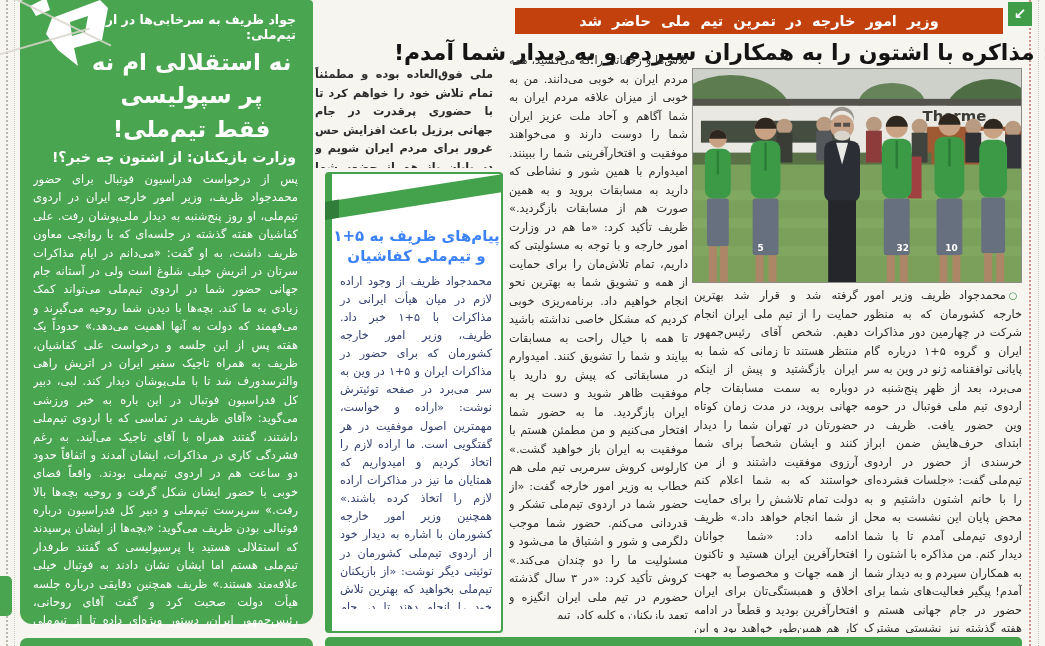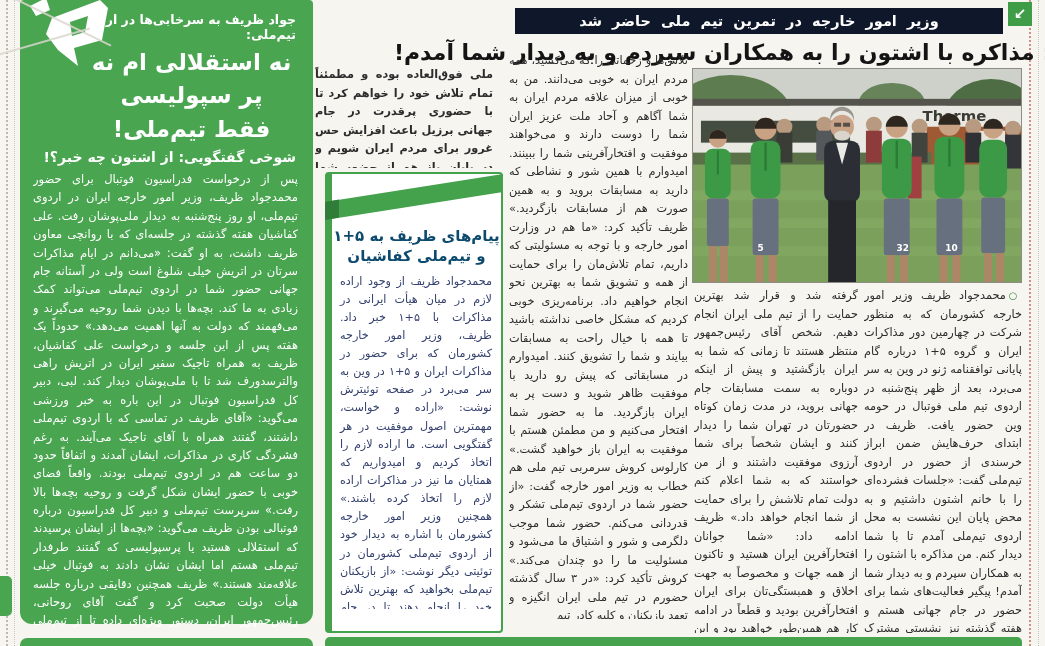--- a/index.html
+++ b/index.html
@@ -29,21 +29,21 @@
   .sb-kicker{font-size:12.5px;font-weight:bold;text-align:right;margin:2px 2px 4px 0;}
   .sb-headline{margin:2px 0 2px 0;padding:0 6px 0 58px;font-size:23px;font-weight:bold;
     line-height:1.45;text-align:center;}
   .sb-subhead{font-size:14px;font-weight:bold;text-align:right;margin:3px 2px 5px 0;}
   .sb-body{font-size:11.5px;line-height:1.6;text-align:justify;overflow:hidden;height:458px;}
   .sidebar-bottom-bar{position:absolute;left:20px;top:638px;width:293px;height:10px;
     background:#4aa551;border-radius:7px 7px 0 0;}
 
   
   .topbar{
-    position:absolute;left:515px;top:8px;width:488px;height:26px;background:#0f172a;
+    position:absolute;left:515px;top:8px;width:488px;height:26px;background:#c2410c;
     color:#fff;font-size:14.5px;font-weight:bold;display:flex;align-items:center;
     justify-content:center;word-spacing:5px;
   }
   .corner-mark{
     position:absolute;left:1008px;top:2px;width:24px;height:24px;background:#3f9d47;
     color:#fff;display:flex;align-items:center;justify-content:center;
     font-size:15px;font-weight:bold;
   }
   .headline{
     position:absolute;left:492px;top:35px;width:530px;height:34px;margin:0;
@@ -64,21 +64,21 @@
   .col3{left:509px;top:52px;width:179px;height:567px;}
   .col4{left:315px;top:66px;width:178px;height:102px;font-weight:bold;}
   .bullet{color:#3c8c44;font-weight:bold;font-size:10px;padding-left:3px;}
 
   
   .ribbon-box{
     position:absolute;left:325px;top:172px;width:178px;height:461px;box-sizing:border-box;
     background:#fff;border:2px solid #44a14c;border-left-width:7px;border-radius:4px;
   }
   .ribbon-fold{position:absolute;left:-7px;top:-2px;width:178px;height:56px;}
-  .rb-title{margin-top:52px;text-align:center;color:#0c4a6e;font-weight:bold;
+  .rb-title{margin-top:52px;text-align:center;color:#3b82f6;font-weight:bold;
     font-size:15px;line-height:1.35;}
   .rb-body{padding:6px 9px 6px 8px;font-size:11.2px;line-height:1.62;color:#33406e;
     text-align:justify;overflow:hidden;height:330px;}
 
   
   .main-bottom-bar{position:absolute;left:325px;top:637px;width:697px;height:9px;
     background:#47a24e;border-radius:5px 5px 0 0;}
 </style>
 </head>
 <body>
@@ -90,21 +90,21 @@
   <div class="edge r1"></div>
   <div class="edge r2"></div>
   <div class="edge-green-frag"></div>
 
   <section class="sidebar">
     <div class="sb-kicker">جواد ظریف به سرخابی‌ها در اردوی تیم‌ملی:</div>
     <h2 class="sb-headline">
       <span>نه استقلالی ام نه پر سپولیسی</span><br>
       <span>فقط تیم‌ملی!</span>
     </h2>
-    <div class="sb-subhead">شوخی گفتگویی: از اشتون چه خبر؟!</div>
+    <div class="sb-subhead">وزارت بازیکنان: از اشتون چه خبر؟!</div>
     <div class="sb-body">پس از درخواست فدراسیون فوتبال برای حضور محمدجواد ظریف، وزیر امور خارجه ایران در اردوی تیم‌ملی، او روز پنج‌شنبه به دیدار ملی‌پوشان رفت. علی کفاشیان هفته گذشته در جلسه‌ای که با روانچی معاون ظریف داشت، به او گفت: «می‌دانم در ایام مذاکرات سرتان در اتریش خیلی شلوغ است ولی در آستانه جام جهانی حضور شما در اردوی تیم‌ملی می‌تواند کمک زیادی به ما کند. بچه‌ها با دیدن شما روحیه می‌گیرند و می‌فهمند که دولت به آنها اهمیت می‌دهد.» حدوداً یک هفته پس از این جلسه و درخواست علی کفاشیان، ظریف به همراه تاجیک سفیر ایران در اتریش راهی والترسدورف شد تا با ملی‌پوشان دیدار کند. لبی، دبیر کل فدراسیون فوتبال در این باره به خبر ورزشی می‌گوید: «آقای ظریف در تماسی که با اردوی تیم‌ملی داشتند، گفتند همراه با آقای تاجیک می‌آیند. به رغم فشردگی کاری در مذاکرات، ایشان آمدند و اتفاقاً حدود دو ساعت هم در اردوی تیم‌ملی بودند. واقعاً فضای خوبی با حضور ایشان شکل گرفت و روحیه بچه‌ها بالا رفت.» سرپرست تیم‌ملی و دبیر کل فدراسیون درباره فوتبالی بودن ظریف می‌گوید: «بچه‌ها از ایشان پرسیدند که استقلالی هستید یا پرسپولیسی که گفتند طرفدار تیم‌ملی هستم اما ایشان نشان دادند به فوتبال خیلی علاقه‌مند هستند.» ظریف همچنین دقایقی درباره جلسه هیأت دولت صحبت کرد و گفت آقای روحانی، رئیس‌جمهور ایران، دستور ویژه‌ای داده تا از تیم‌ملی ایران در آستانه جام جهانی حمایت شود. لبی توضیح می‌دهد: «بله، ایشان گفتند دولت نگاه ویژه‌ای به تیم‌ملی دارد. گفتند حمایت‌های لازم به دستور رئیس‌جمهور انجام می‌شود. آقای ظریف به نقل از آقای روحانی تأکید داشتند که امکانات لازم در اختیار تیم‌ملی قرار می‌گیرد.» با حضور ظریف در اردوی تیم‌ملی، شوخ‌طبعی بازیکنان هم گل کرد و بعضی به هم می‌گفتند از او بپرس: «از اشتون چه خبر؟» البته کسی این سؤال را از وزیر امور خارجه نپرسید.</div>
   </section>
 
   <div class="quote-logo">
     <svg viewBox="0 0 100 80">
       <path d="M30,26 L78,8 L86,16 L80,48 L52,56 L56,74 L36,58 L24,42 Z" fill="#ffffff"></path>
       <path d="M8,14 L24,6 L28,18 L14,24 Z" fill="#ffffff"></path>
       <path d="M48,30 L66,24 L63,40 L50,44 Z" fill="#4aa551"></path>
     </svg>
   </div>

